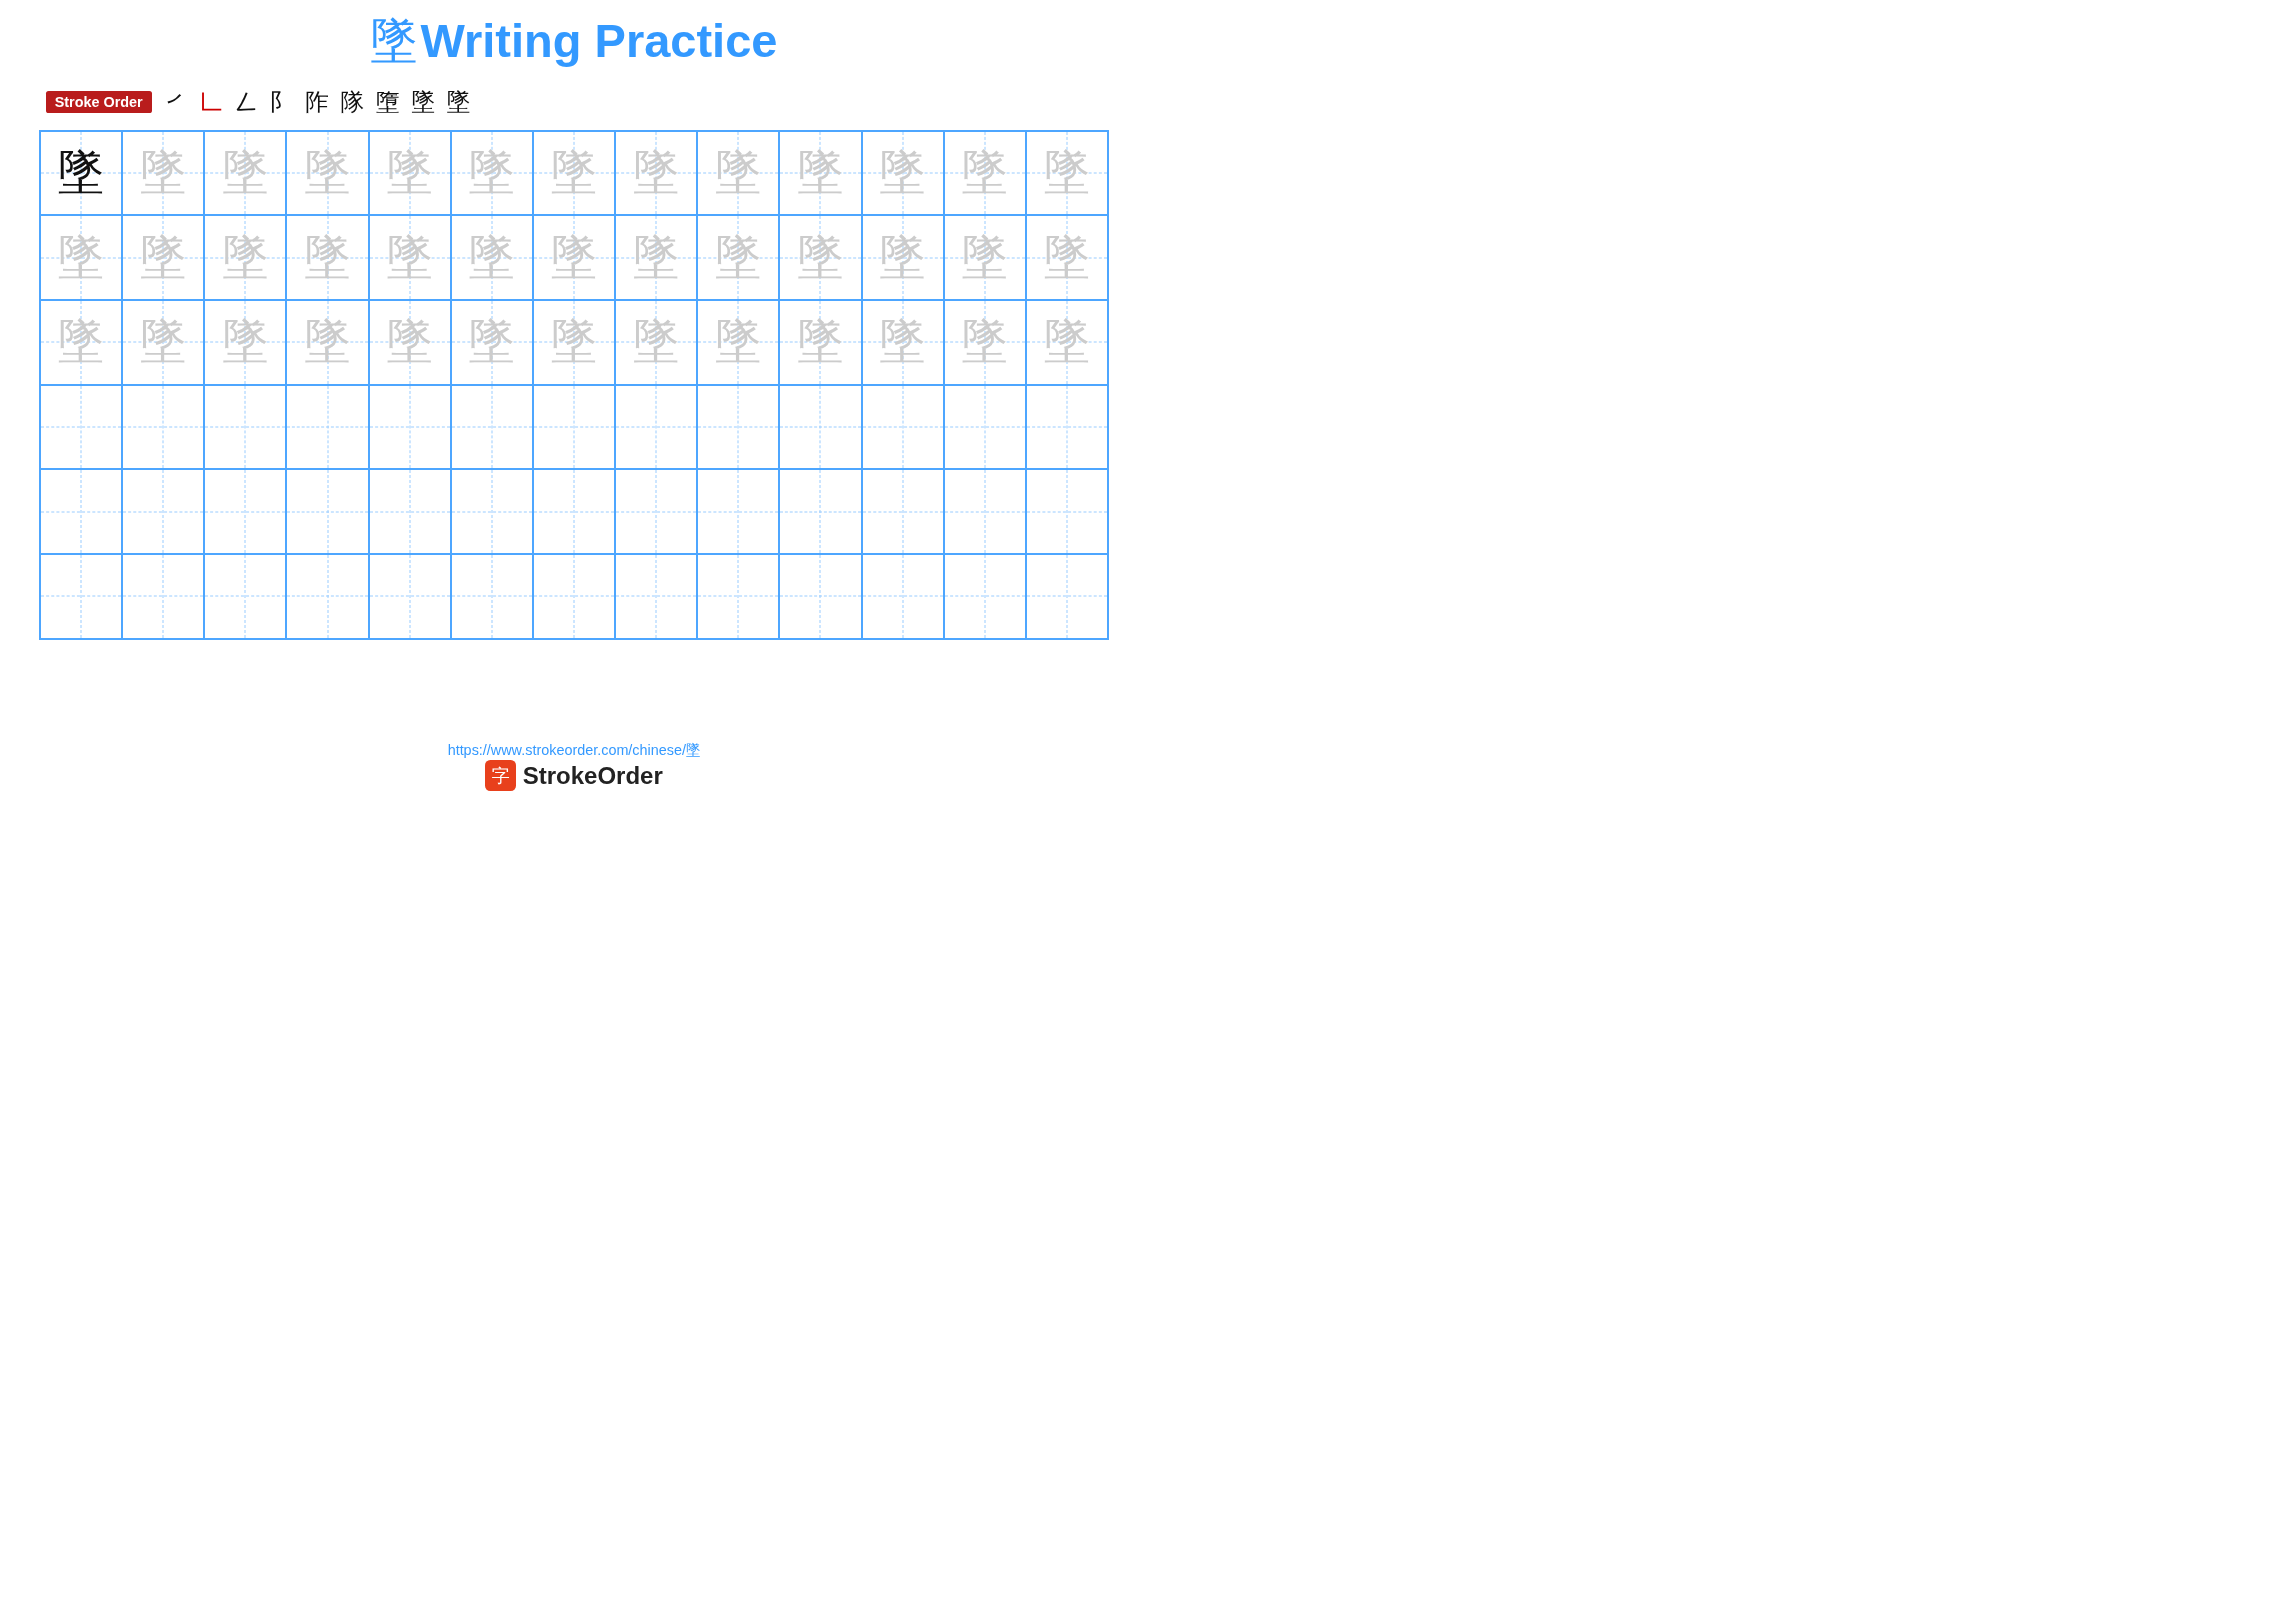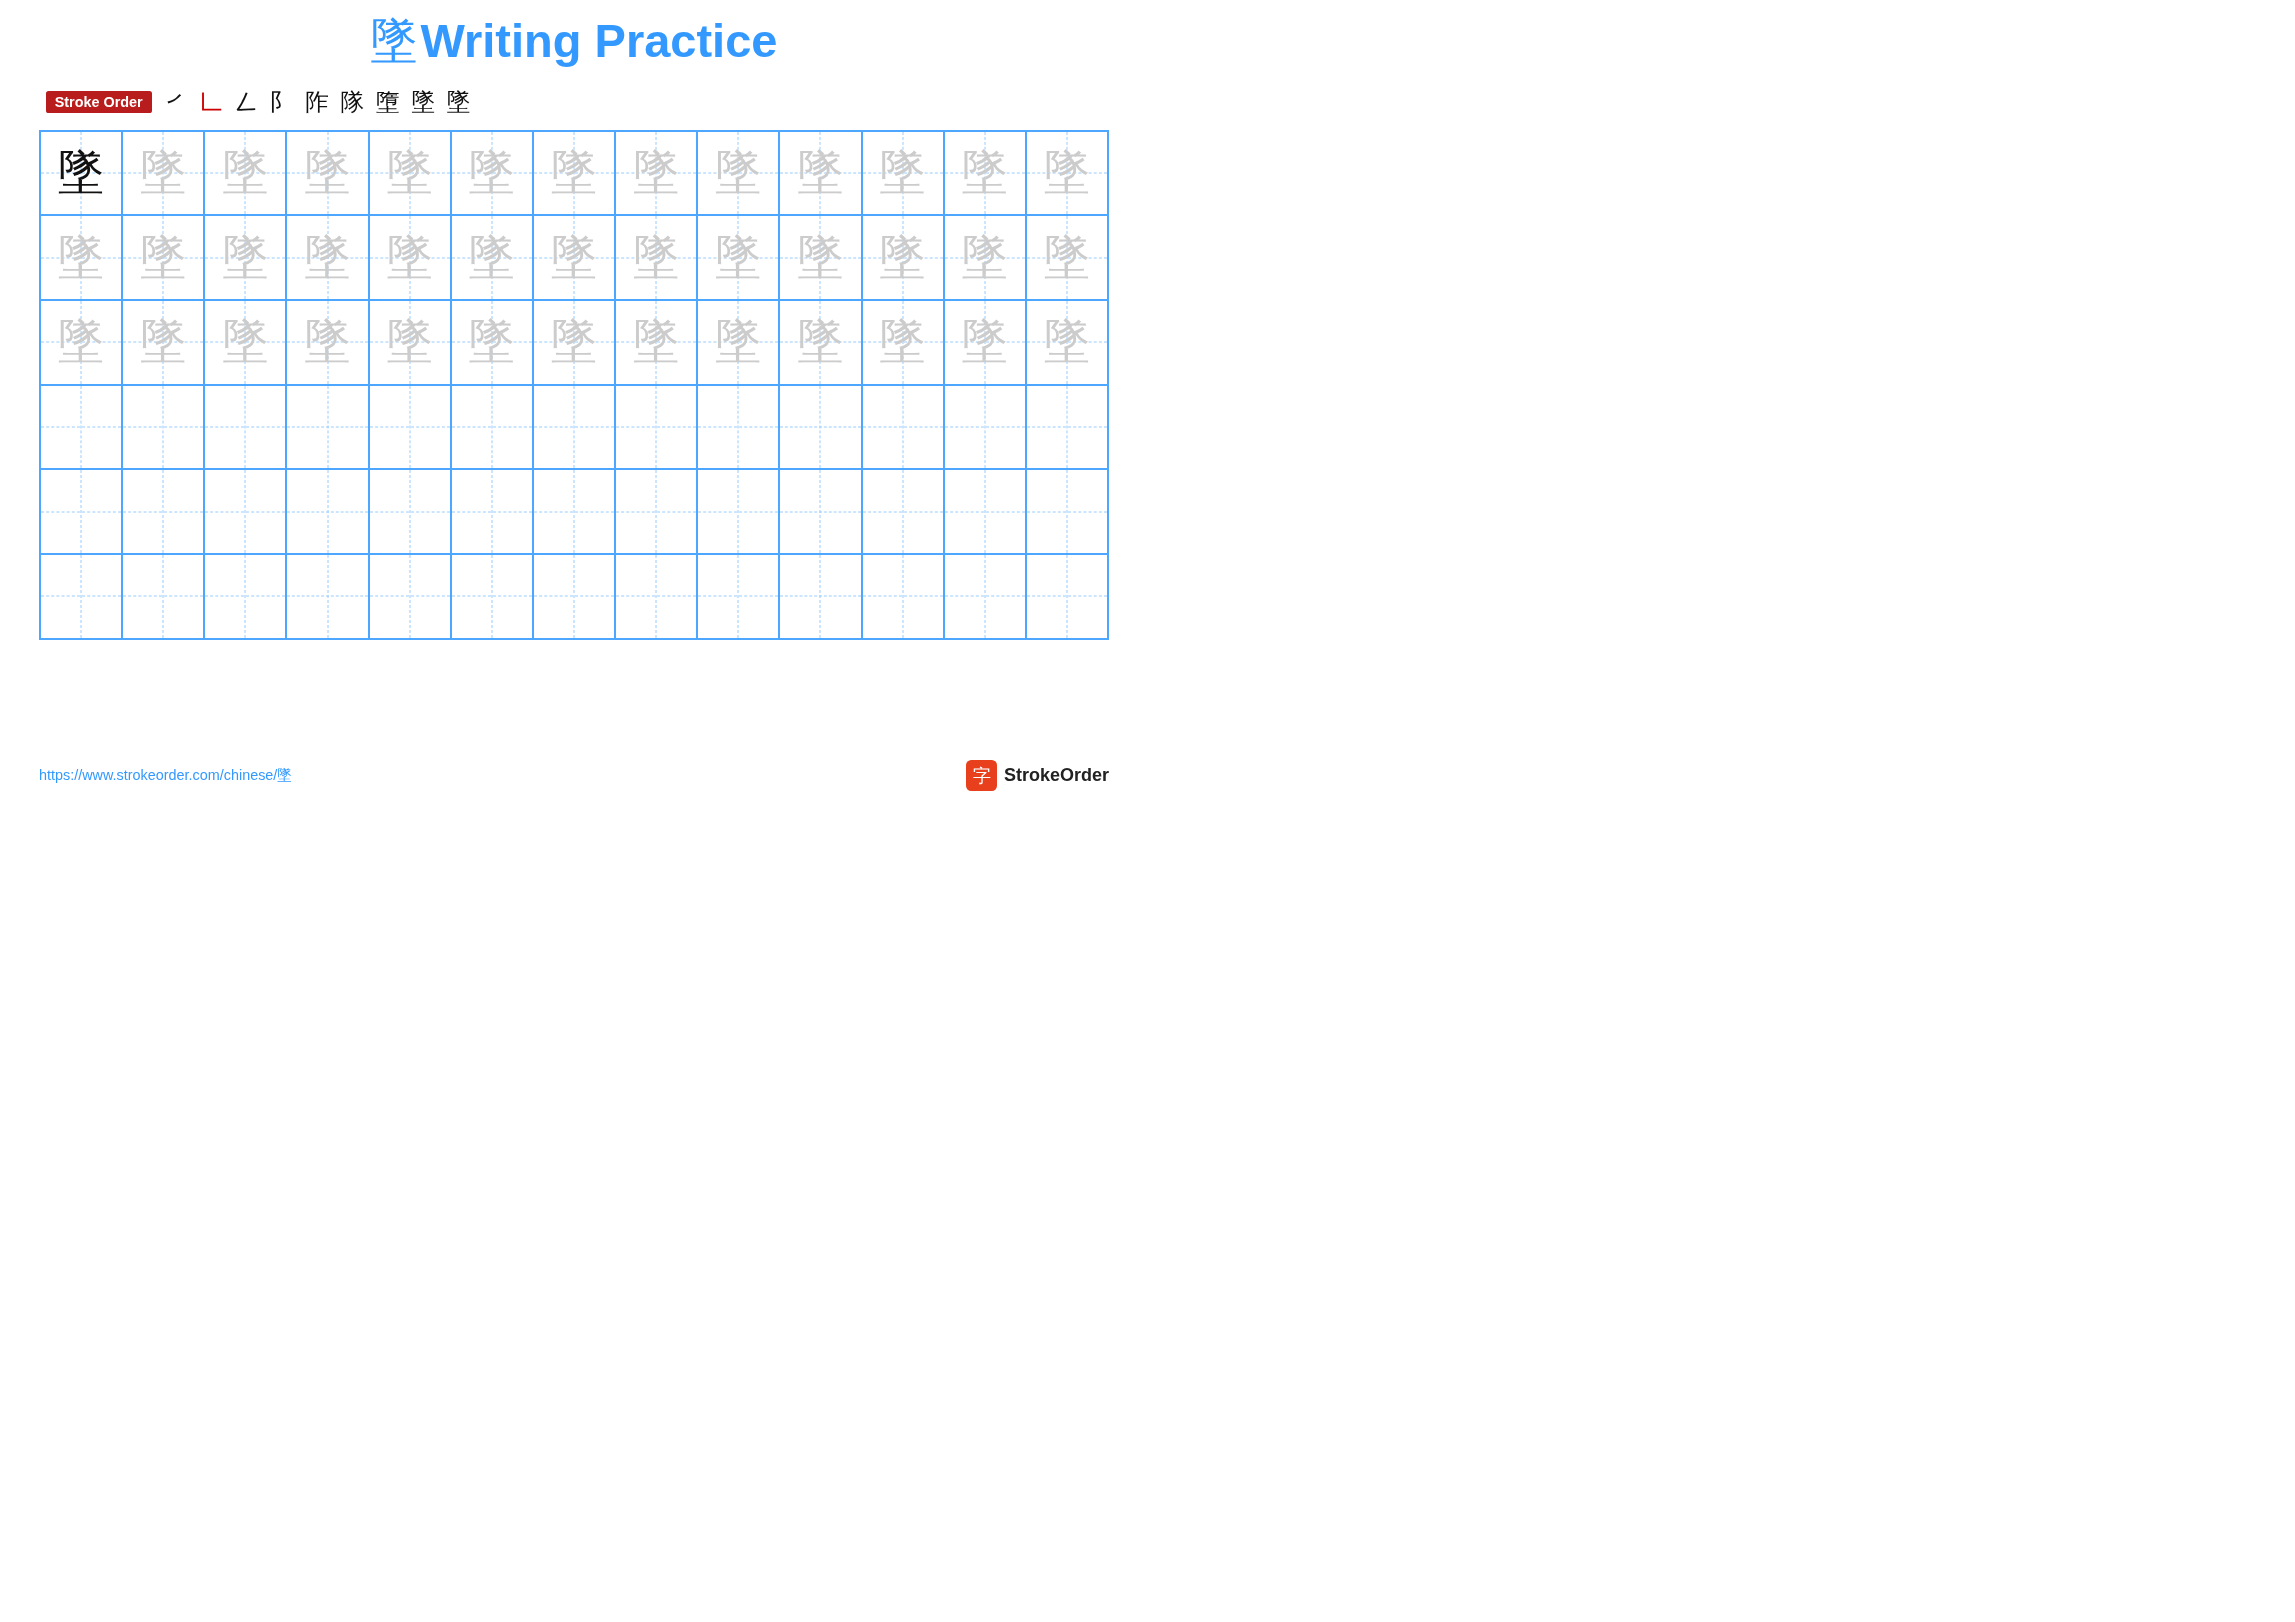--- a/index.html
+++ b/index.html
@@ -117,20 +117,21 @@
 
     
     .footer {
       position: absolute;
       bottom: 19.6px;
       left: 39px;
       right: 39px;
       display: flex;
       align-items: center;
       justify-content: space-between;
+      flex-direction: column;
     }
     .footer-url {
       color: #3399ff;
       font-size: 14.4px;
       text-decoration: none;
     }
     .footer-logo {
       display: flex;
       align-items: center;
       gap: 6.5px;
@@ -141,21 +142,21 @@
       background: #e8401c;
       border-radius: 5.2px;
       display: flex;
       align-items: center;
       justify-content: center;
       color: white;
       font-size: 18.3px;
       font-family: serif;
     }
     .logo-text {
-      font-size: 18px;
+      font-size: 24px;
       font-weight: bold;
       color: #222;
     }
   </style>
 </head>
 <body>
 
 <div class="page">
 
   <div class="title-area">

